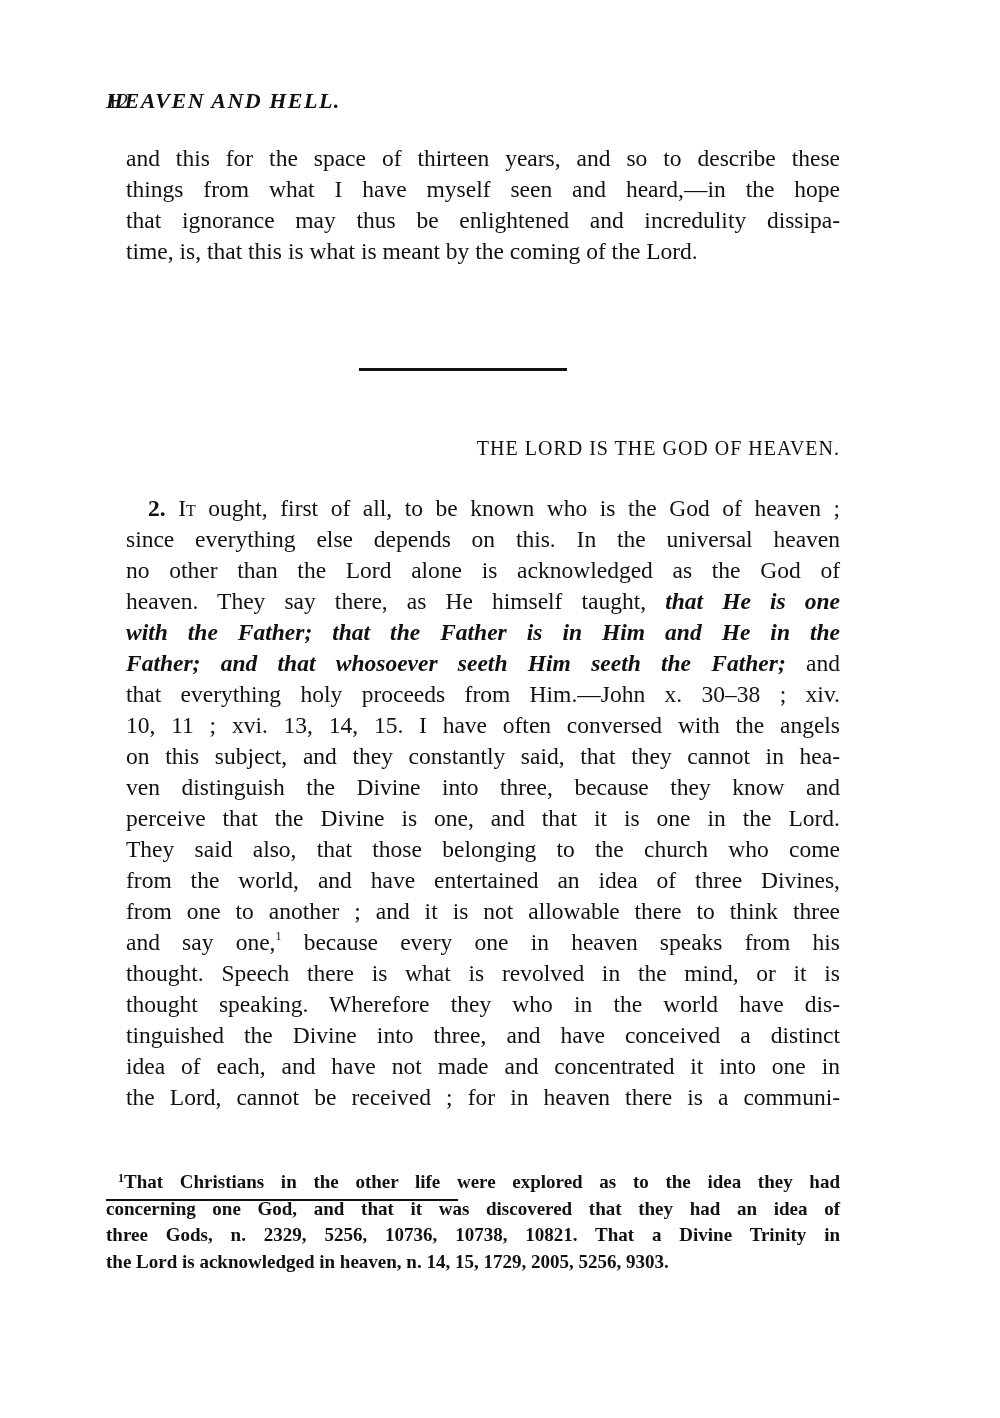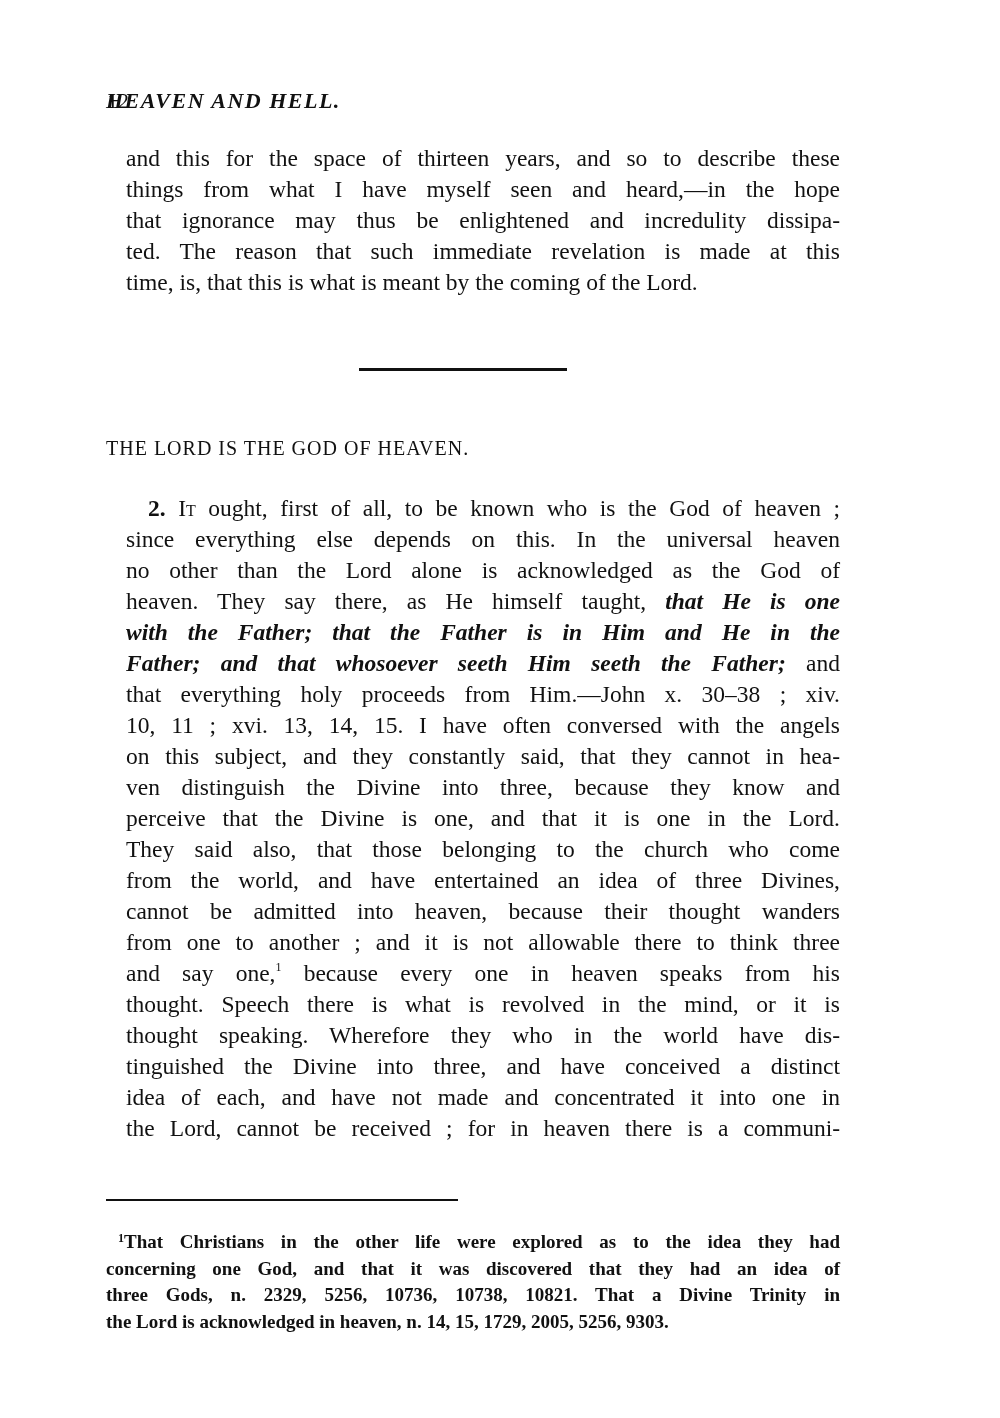--- a/index.html
+++ b/index.html
@@ -71,21 +71,21 @@
       left: 253px;
       width: 208px;
       height: 3px;
       background: #111111;
     }
     .section-heading {
       position: absolute;
       top: 437px;
       left: 0;
       width: 734px;
-      text-align: left;
+      text-align: right;
       font-size: 20px;
       letter-spacing: 1px;
     }
     .section-body {
       position: absolute;
       top: 493px;
       left: 0;
       width: 734px;
     }
     .indent {
@@ -111,21 +111,21 @@
     .footnote-rule {
       position: absolute;
       top: 1199px;
       left: 0;
       width: 352px;
       height: 2px;
       background: #111111;
     }
     .footnotes {
       position: absolute;
-      top: 1229px;
+      top: 1169px;
       left: 0;
       width: 734px;
     }
     .fline {
       display: block;
       font-size: 19px;
       line-height: 26.5px;
       text-align: justify;
       text-align-last: justify;
       white-space: nowrap;
@@ -145,21 +145,20 @@
 
   <div class="running-head">
     <span class="page-number">12</span>
     <span class="running-title">HEAVEN AND HELL.</span>
   </div>
 
   <div class="intro text-block">
     <span class="line">and this for the space of thirteen years, and so to describe these</span>
     <span class="line">things from what I have myself seen and heard,—in the hope</span>
     <span class="line">that ignorance may thus be enlightened and incredulity dissipa-</span>
-    <span class="line">ted.  The reason that such immediate revelation is made at this</span>
     <span class="line last">time, is, that this is what is meant by the coming of the Lord.</span>
   </div>
 
   <div class="section-rule"></div>
 
   <div class="section-heading">THE LORD IS THE GOD OF HEAVEN.</div>
 
   <div class="section-body text-block">
     <span class="line indent"><span class="para-num">2.</span> <span class="smallcaps">It</span><span> ought, first of all, to be known who is the God of heaven ;</span></span>
     <span class="line">since everything else depends on this.  In the universal heaven</span>
@@ -167,21 +166,20 @@
     <span class="line"><span>heaven.  They say there, as He himself taught, </span><span class="ital">that He is one</span></span>
     <span class="line ital">with the Father; that the Father is in Him and He in the</span>
     <span class="line"><span class="ital">Father; and that whosoever seeth Him seeth the Father;</span><span> and</span></span>
     <span class="line">that everything holy proceeds from Him.—John x. 30–38 ; xiv.</span>
     <span class="line">10, 11 ; xvi. 13, 14, 15.  I have often conversed with the angels</span>
     <span class="line">on this subject, and they constantly said, that they cannot in hea-</span>
     <span class="line">ven distinguish the Divine into three, because they know and</span>
     <span class="line">perceive that the Divine is one, and that it is one in the Lord.</span>
     <span class="line">They said also, that those belonging to the church who come</span>
     <span class="line">from the world, and have entertained an idea of three Divines,</span>
-    <span class="line">cannot be admitted into heaven, because their thought wanders</span>
     <span class="line">from one to another ; and it is not allowable there to think three</span>
     <span class="line"><span>and say one,</span><sup class="fn">1</sup><span> because every one in heaven speaks from his</span></span>
     <span class="line">thought.  Speech there is what is revolved in the mind, or it is</span>
     <span class="line">thought speaking.  Wherefore they who in the world have dis-</span>
     <span class="line">tinguished the Divine into three, and have conceived a distinct</span>
     <span class="line">idea of each, and have not made and concentrated it into one in</span>
     <span class="line">the Lord, cannot be received ; for in heaven there is a communi-</span>
   </div>
 
   <div class="footnote-rule"></div>

